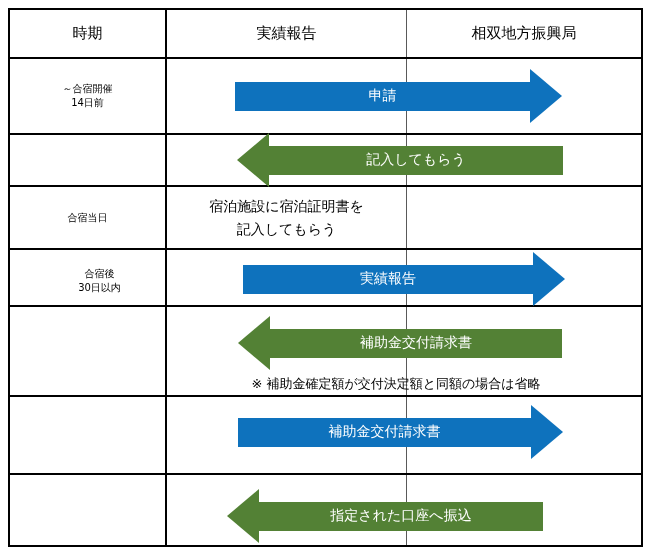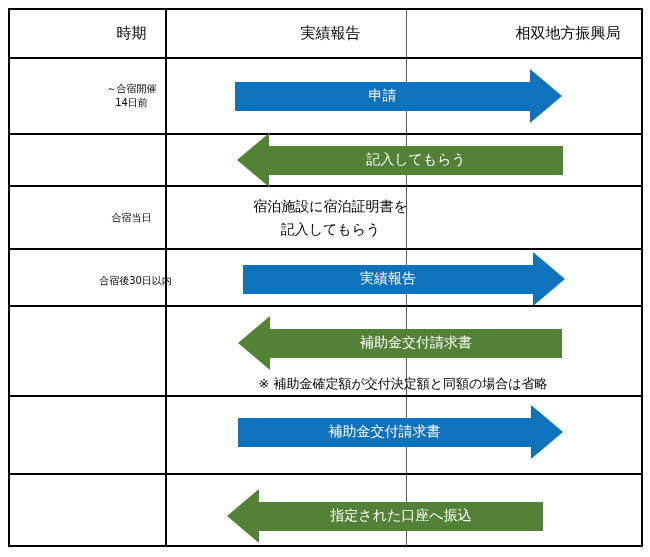--- a/index.html
+++ b/index.html
@@ -45,21 +45,20 @@
   .vline.col1 { left: 155px; width: 2px; }
   .vline.col2 { left: 396px; width: 1px; background: var(--divider, #595959); }
   .cell {
     position: absolute;
     display: flex;
     align-items: center;
     justify-content: center;
     text-align: left;
     z-index: 1;
     line-height: 1.4;
-    padding-left: 44px;
   }
   .header-cell { font-size: 15px; }
   .period-cell { font-size: 10px; }
   .action-cell { font-size: 14px; line-height: 1.6; }
   .note {
     position: absolute;
     text-align: center;
     font-size: 13px;
     z-index: 2;
   }
@@ -109,21 +108,21 @@
 
     <div class="cell header-cell" style="left:0;top:0;width:155px;height:47px">時期</div>
     <div class="cell header-cell" style="left:157px;top:0;width:239px;height:47px">実績報告</div>
     <div class="cell header-cell" style="left:397px;top:0;width:234px;height:47px">相双地方振興局</div>
 
     <div class="cell period-cell" style="left:0;top:49px;width:155px;height:74px;flex-direction:column">
       <span>～合宿開催</span>
       <span>14日前</span>
     </div>
     <div class="cell period-cell" style="left:0;top:177px;width:155px;height:61px">合宿当日</div>
-    <div class="cell period-cell" style="left:4px;top:240px;width:155px;height:62px;flex-direction:row">
+    <div class="cell period-cell" style="left:12px;top:240px;width:155px;height:62px;flex-direction:column">
       <span>合宿後</span>
       <span>30日以内</span>
     </div>
 
     <div class="cell action-cell" style="left:157px;top:177px;width:239px;height:61px;flex-direction:column">
       <span>宿泊施設に宿泊証明書を</span>
       <span>記入してもらう</span>
     </div>
 
     <div class="arrow right blue" style="left:225px;top:59px;width:327px">
@@ -139,21 +138,21 @@
     <div class="arrow right blue" style="left:233px;top:242px;width:322px">
       <div class="body">実績報告</div>
       <div class="head"></div>
     </div>
 
     <div class="arrow left green" style="left:228px;top:306px;width:324px">
       <div class="head"></div>
       <div class="body">補助金交付請求書</div>
     </div>
 
-    <div class="note" style="left:156px;top:365px;width:474px">※ 補助金確定額が交付決定額と同額の場合は省略</div>
+    <div class="note" style="left:149px;top:365px;width:474px">※ 補助金確定額が交付決定額と同額の場合は省略</div>
 
     <div class="arrow right blue" style="left:228px;top:395px;width:325px">
       <div class="body">補助金交付請求書</div>
       <div class="head"></div>
     </div>
 
     <div class="arrow left green" style="left:217px;top:479px;width:316px">
       <div class="head"></div>
       <div class="body">指定された口座へ振込</div>
     </div>

